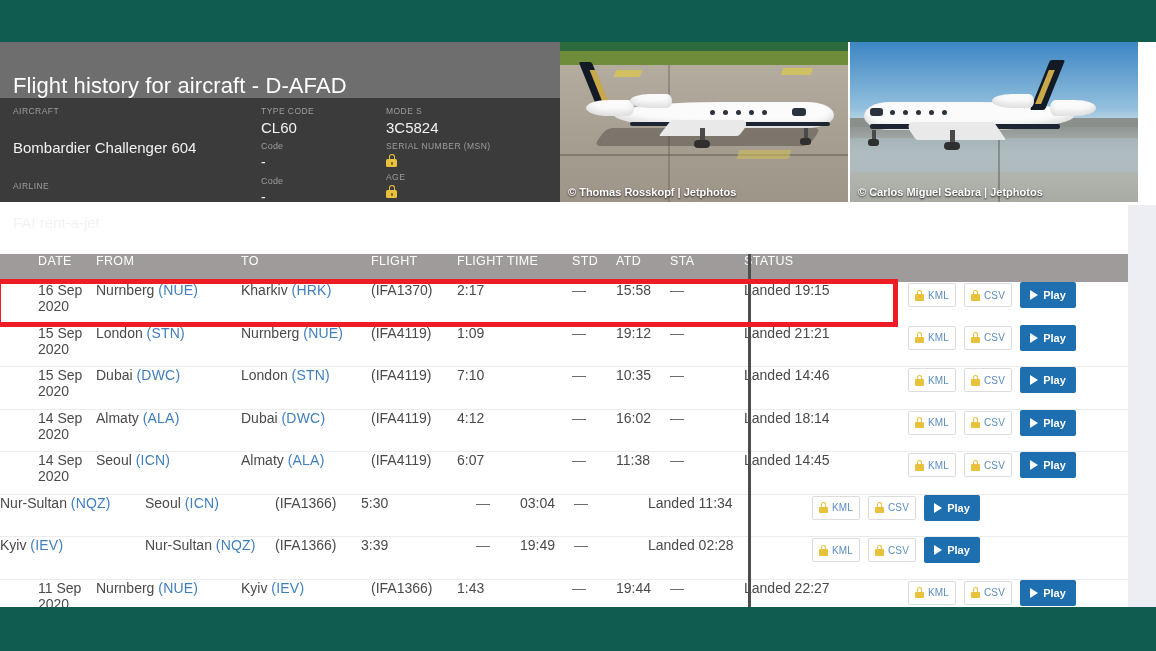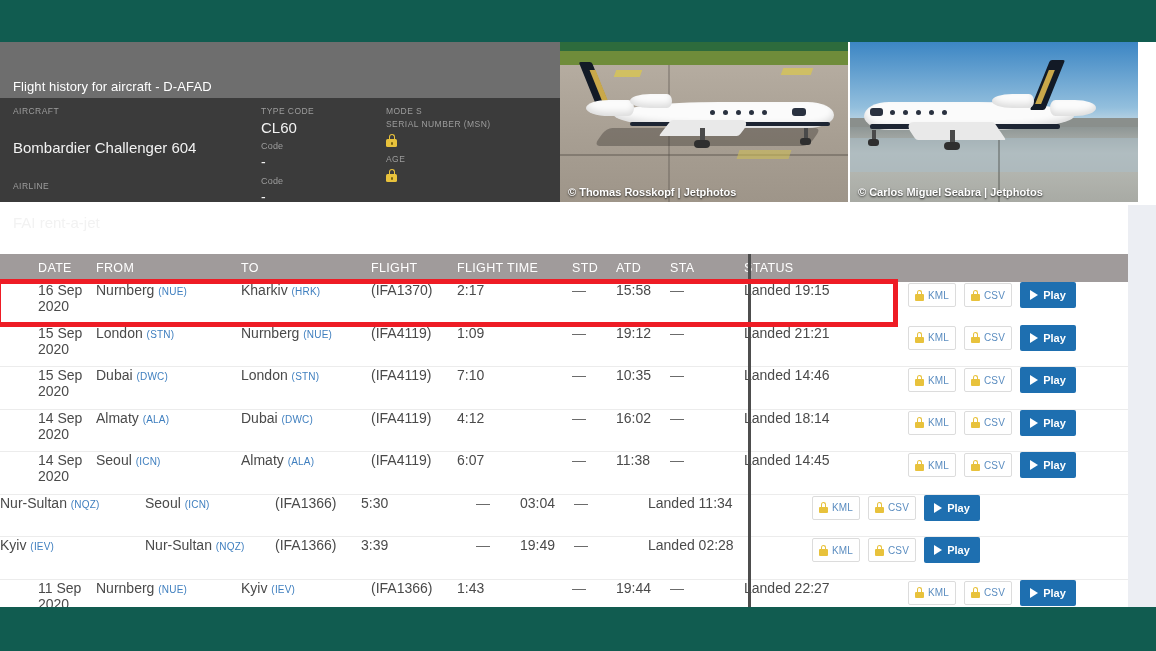--- a/index.html
+++ b/index.html
@@ -33,21 +33,21 @@
   .header-wrap {
     position: absolute; left: 0; top: 42px; width: 1138px; height: 160px;
     display: flex;
   }
   .header-left { width: 560px; height: 160px; }
   .title-bar {
     height: 56px; background: #6e6e6e;
     display: flex; align-items: center; padding-left: 13px;
   }
   .title-bar .title {
-    color: #ffffff; font-size: 13px; font-weight: 400; letter-spacing: .1px; margin-top: 32px;
+    color: #ffffff; font-size: 22px; font-weight: 400; letter-spacing: .1px; margin-top: 32px;
   }
   .info-bar {
     height: 104px; background: #3b3b3b;
     display: flex; padding: 7px 0 0 13px;
   }
   .info-col { display: flex; flex-direction: column; }
   .info-col.c1 { width: 248px; gap: 20px; }
   .info-col.c2 { width: 125px; }
   .info-col.c3 { width: 170px; }
   .lbl {
@@ -128,21 +128,21 @@
   .tailfin { background:#121a26; }
   .tailgold { background:#c9a84a; }
   .wing { background:#e9e9e9; }
   .win { background:#2a3240; border-radius:50%; }
 
   
   .table {
     position:absolute; left:0; top:254px; width:1128px; background:#ffffff;
   }
   .thead {
-    height:28px; background:#a09b9b; display:flex; align-items:center;
+    height:28px; background:#a09b9b; display:flex; align-items:flex-start;
     color:#ffffff; font-size:12.5px; letter-spacing:.35px;
   }
   .row {
     height:42.5px; display:flex; align-items:flex-start;
     font-size:14px; color:#4a4a4a; border-bottom:1px solid #ececec;
     background:#ffffff; position:relative;
   }
   .row.first { border-bottom:none; }
   .c-date   { width:96px; padding-left:38px; }
   .c-from   { width:145px; }
@@ -151,21 +151,21 @@
   .c-ftime  { width:115px; }
   .c-std    { width:44px; }
   .c-atd    { width:54px; }
   .c-sta    { width:52px; }
   .c-status { width:186px; padding-left:22px; }
   .c-act    { width:220px; display:flex; align-items:center; gap:8px; }
 
   .thead .c-date   { padding-left:38px; }
   .thead .c-status { padding-left:22px; }
 
-  .iata { color:#3f7fbf; font-size:10px; letter-spacing:.2px; }
+  .iata { color:#3f7fbf; font-size:14px; letter-spacing:.2px; }
   .dash { color:#6b6b6b; }
 
   .vline {
     position:absolute; left:748px; top:254px; width:3px; height:353px;
     background:#4d4d4d; z-index:3;
   }
 
   
   .btn-dl {
     display:inline-flex; align-items:center; justify-content:center; gap:4px;
@@ -224,20 +224,21 @@
           <div class="lbl">TYPE CODE</div>
           <div class="val">CL60</div>
           <div class="lbl mixed">Code</div>
           <div class="val small">-</div>
           <div class="lbl mixed">Code</div>
           <div class="val small">-</div>
         </div>
 
         <div class="info-col c3">
           <div class="lbl">MODE S</div>
+          <div class="val">3C5824</div>
           <div class="lbl">SERIAL NUMBER (MSN)</div>
           <div class="lockrow">
             <span class="lock">
               <span class="shackle"></span>
                 <span class="body"></span>
                 <span class="kh"></span>
             </span>
           </div>
           <div class="lbl">AGE</div>
           <div class="lockrow">

